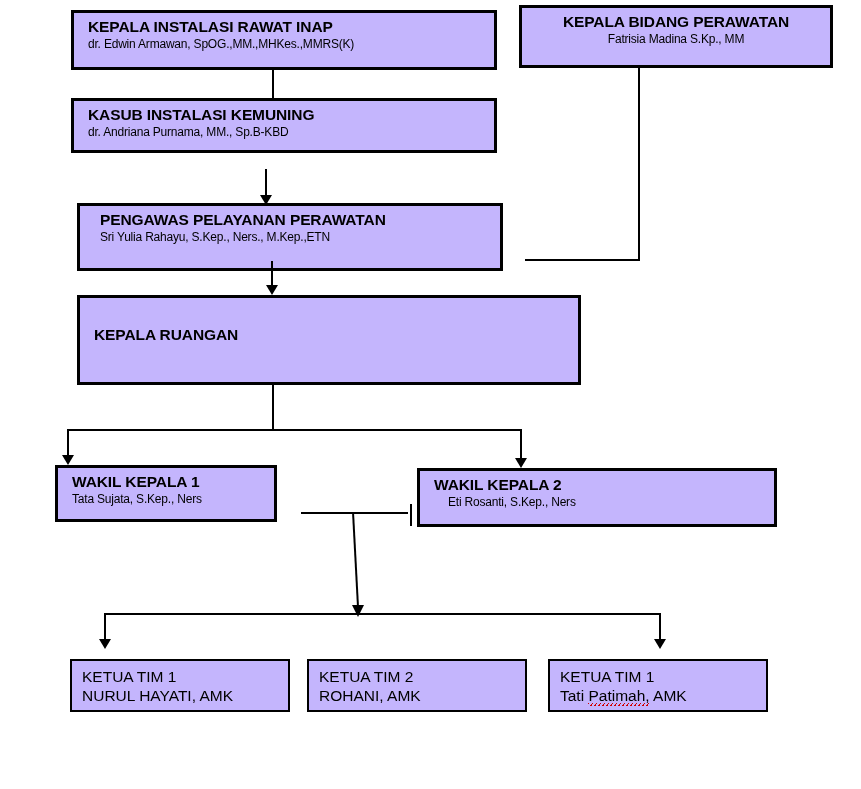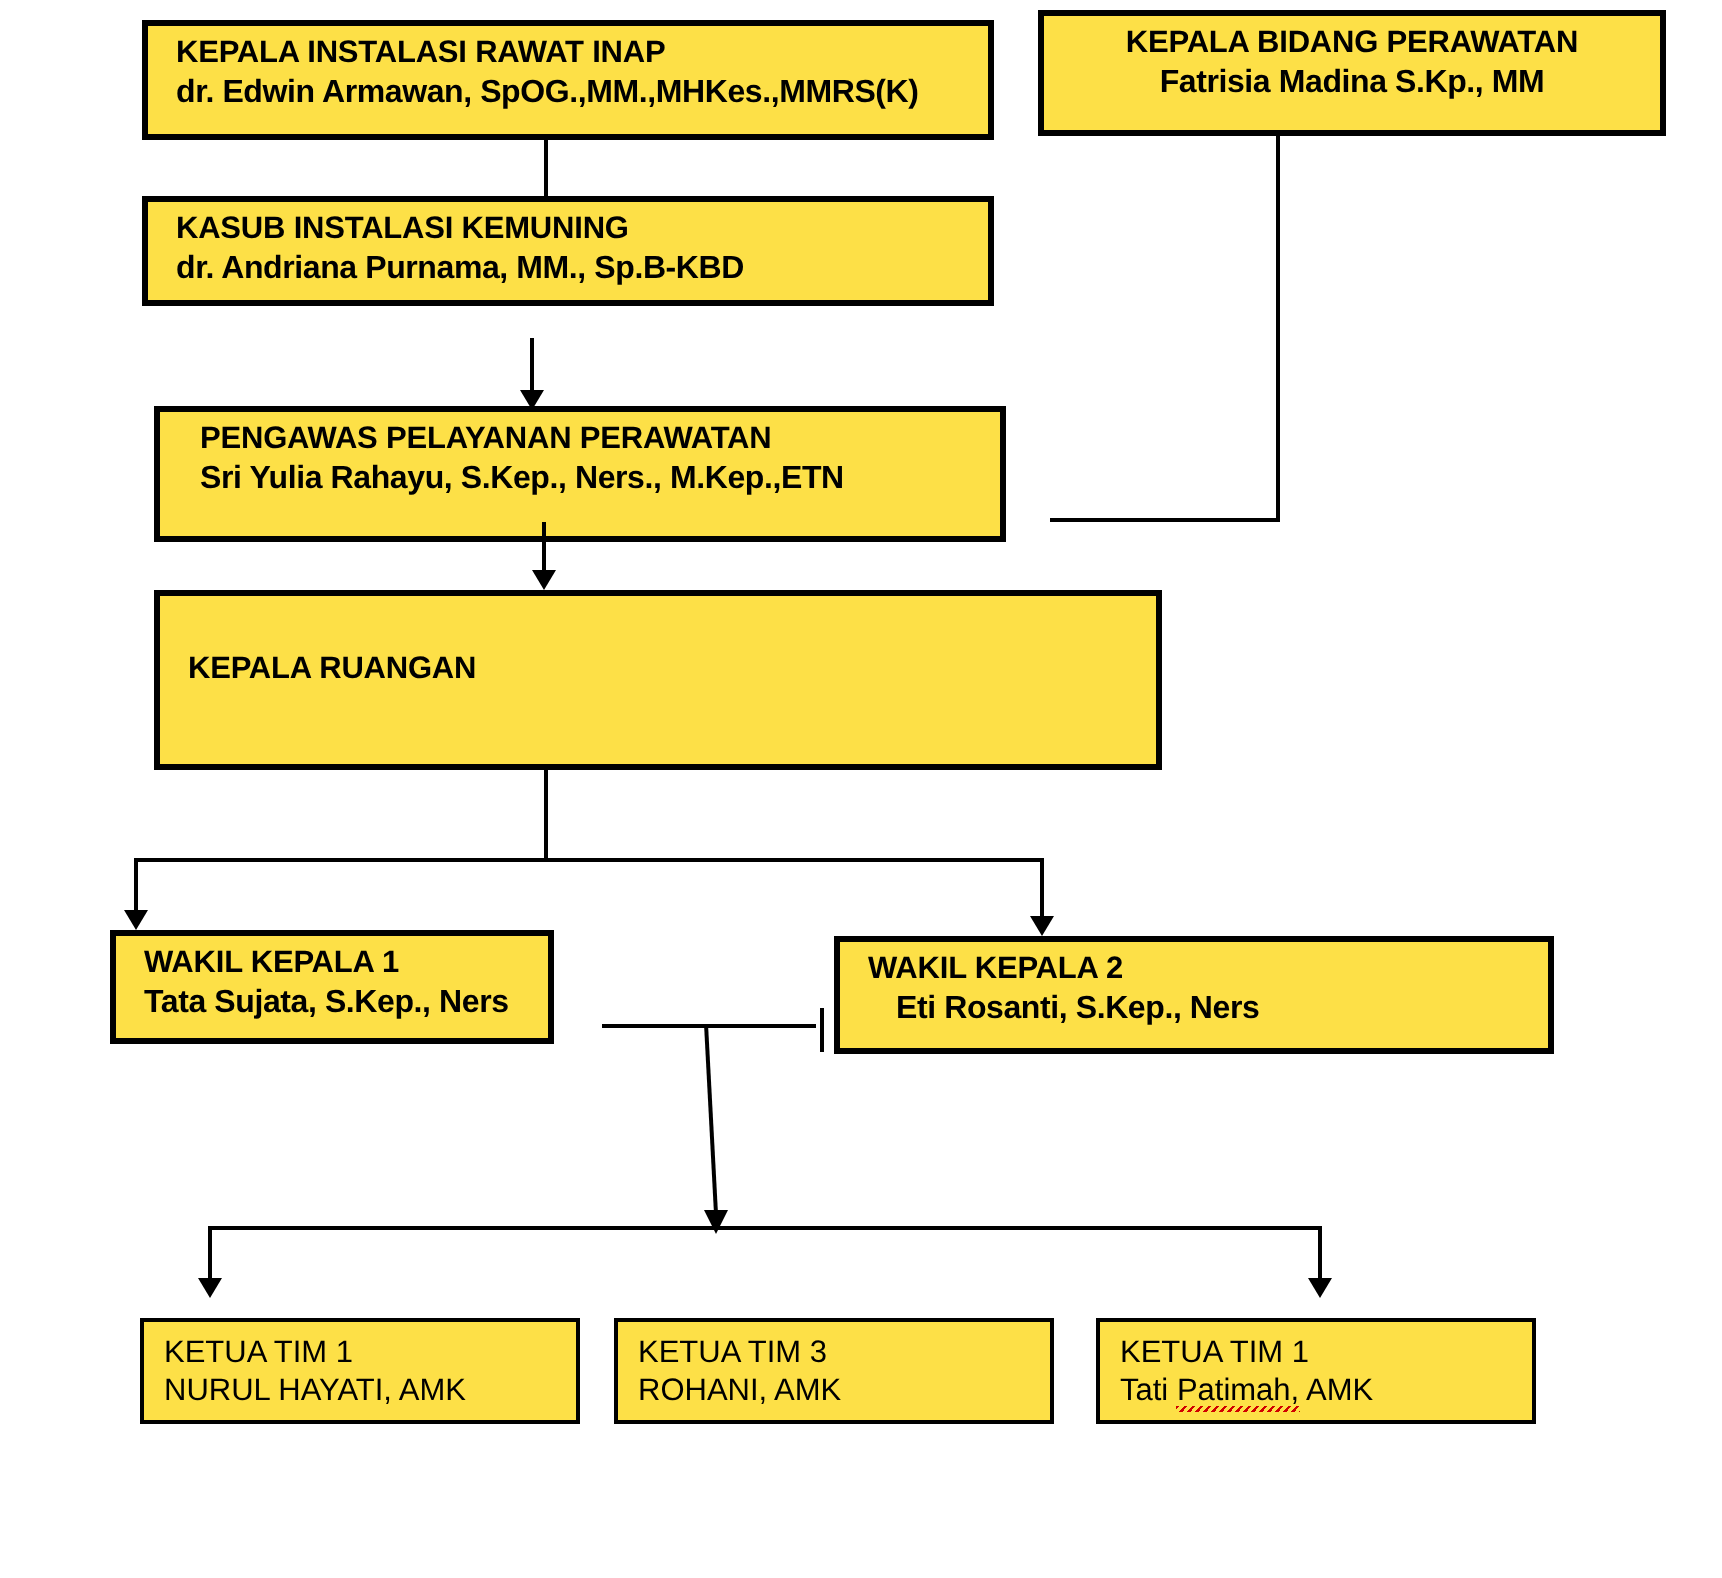--- a/index.html
+++ b/index.html
@@ -15,37 +15,37 @@
   #chart {
     position: relative;
     width: 861px;
     height: 789px;
     background: #ffffff;
     overflow: hidden;
   }
   .box {
     position: absolute;
     box-sizing: border-box;
-    background: #fde047;
+    background: #c4b5fd;
     border: 3px solid #000000;
     padding: 5px 8px 4px 14px;
     line-height: 1.22;
   }
   .box.thin {
     border-width: 2px;
   }
   .box .title {
     font-weight: bold;
     font-size: 15.5px;
     letter-spacing: -0.1px;
     white-space: nowrap;
   }
   .box .name {
-    font-weight: bold;
-    font-size: 16px;
+    font-weight: normal;
+    font-size: 12px;
     letter-spacing: -0.2px;
     white-space: nowrap;
   }
   .box.centered {
     text-align: center;
     padding-left: 8px;
   }
   .box.indent-name .name {
     padding-left: 14px;
   }
@@ -161,21 +161,21 @@
   <div class="arrow-down" style="left:99px; top:639px;"></div>
   <div class="vline" style="left:659px; top:613px; height:26px;"></div>
   <div class="arrow-down" style="left:654px; top:639px;"></div>
 
   <div class="box plain thin" style="left:70px; top:659px; width:220px; height:53px; padding-left:10px; padding-top:7px;">
     <div class="title">KETUA TIM 1</div>
     <div class="name">NURUL HAYATI, AMK</div>
   </div>
 
   <div class="box plain thin" style="left:307px; top:659px; width:220px; height:53px; padding-left:10px; padding-top:7px;">
-    <div class="title">KETUA TIM 3</div>
+    <div class="title">KETUA TIM 2</div>
     <div class="name">ROHANI, AMK</div>
   </div>
 
   <div class="box plain thin" style="left:548px; top:659px; width:220px; height:53px; padding-left:10px; padding-top:7px;">
     <div class="title">KETUA TIM 1</div>
     <div class="name">
       <span>Tati </span><span class="spell">Patimah,</span><span> AMK</span>
     </div>
   </div>
 

